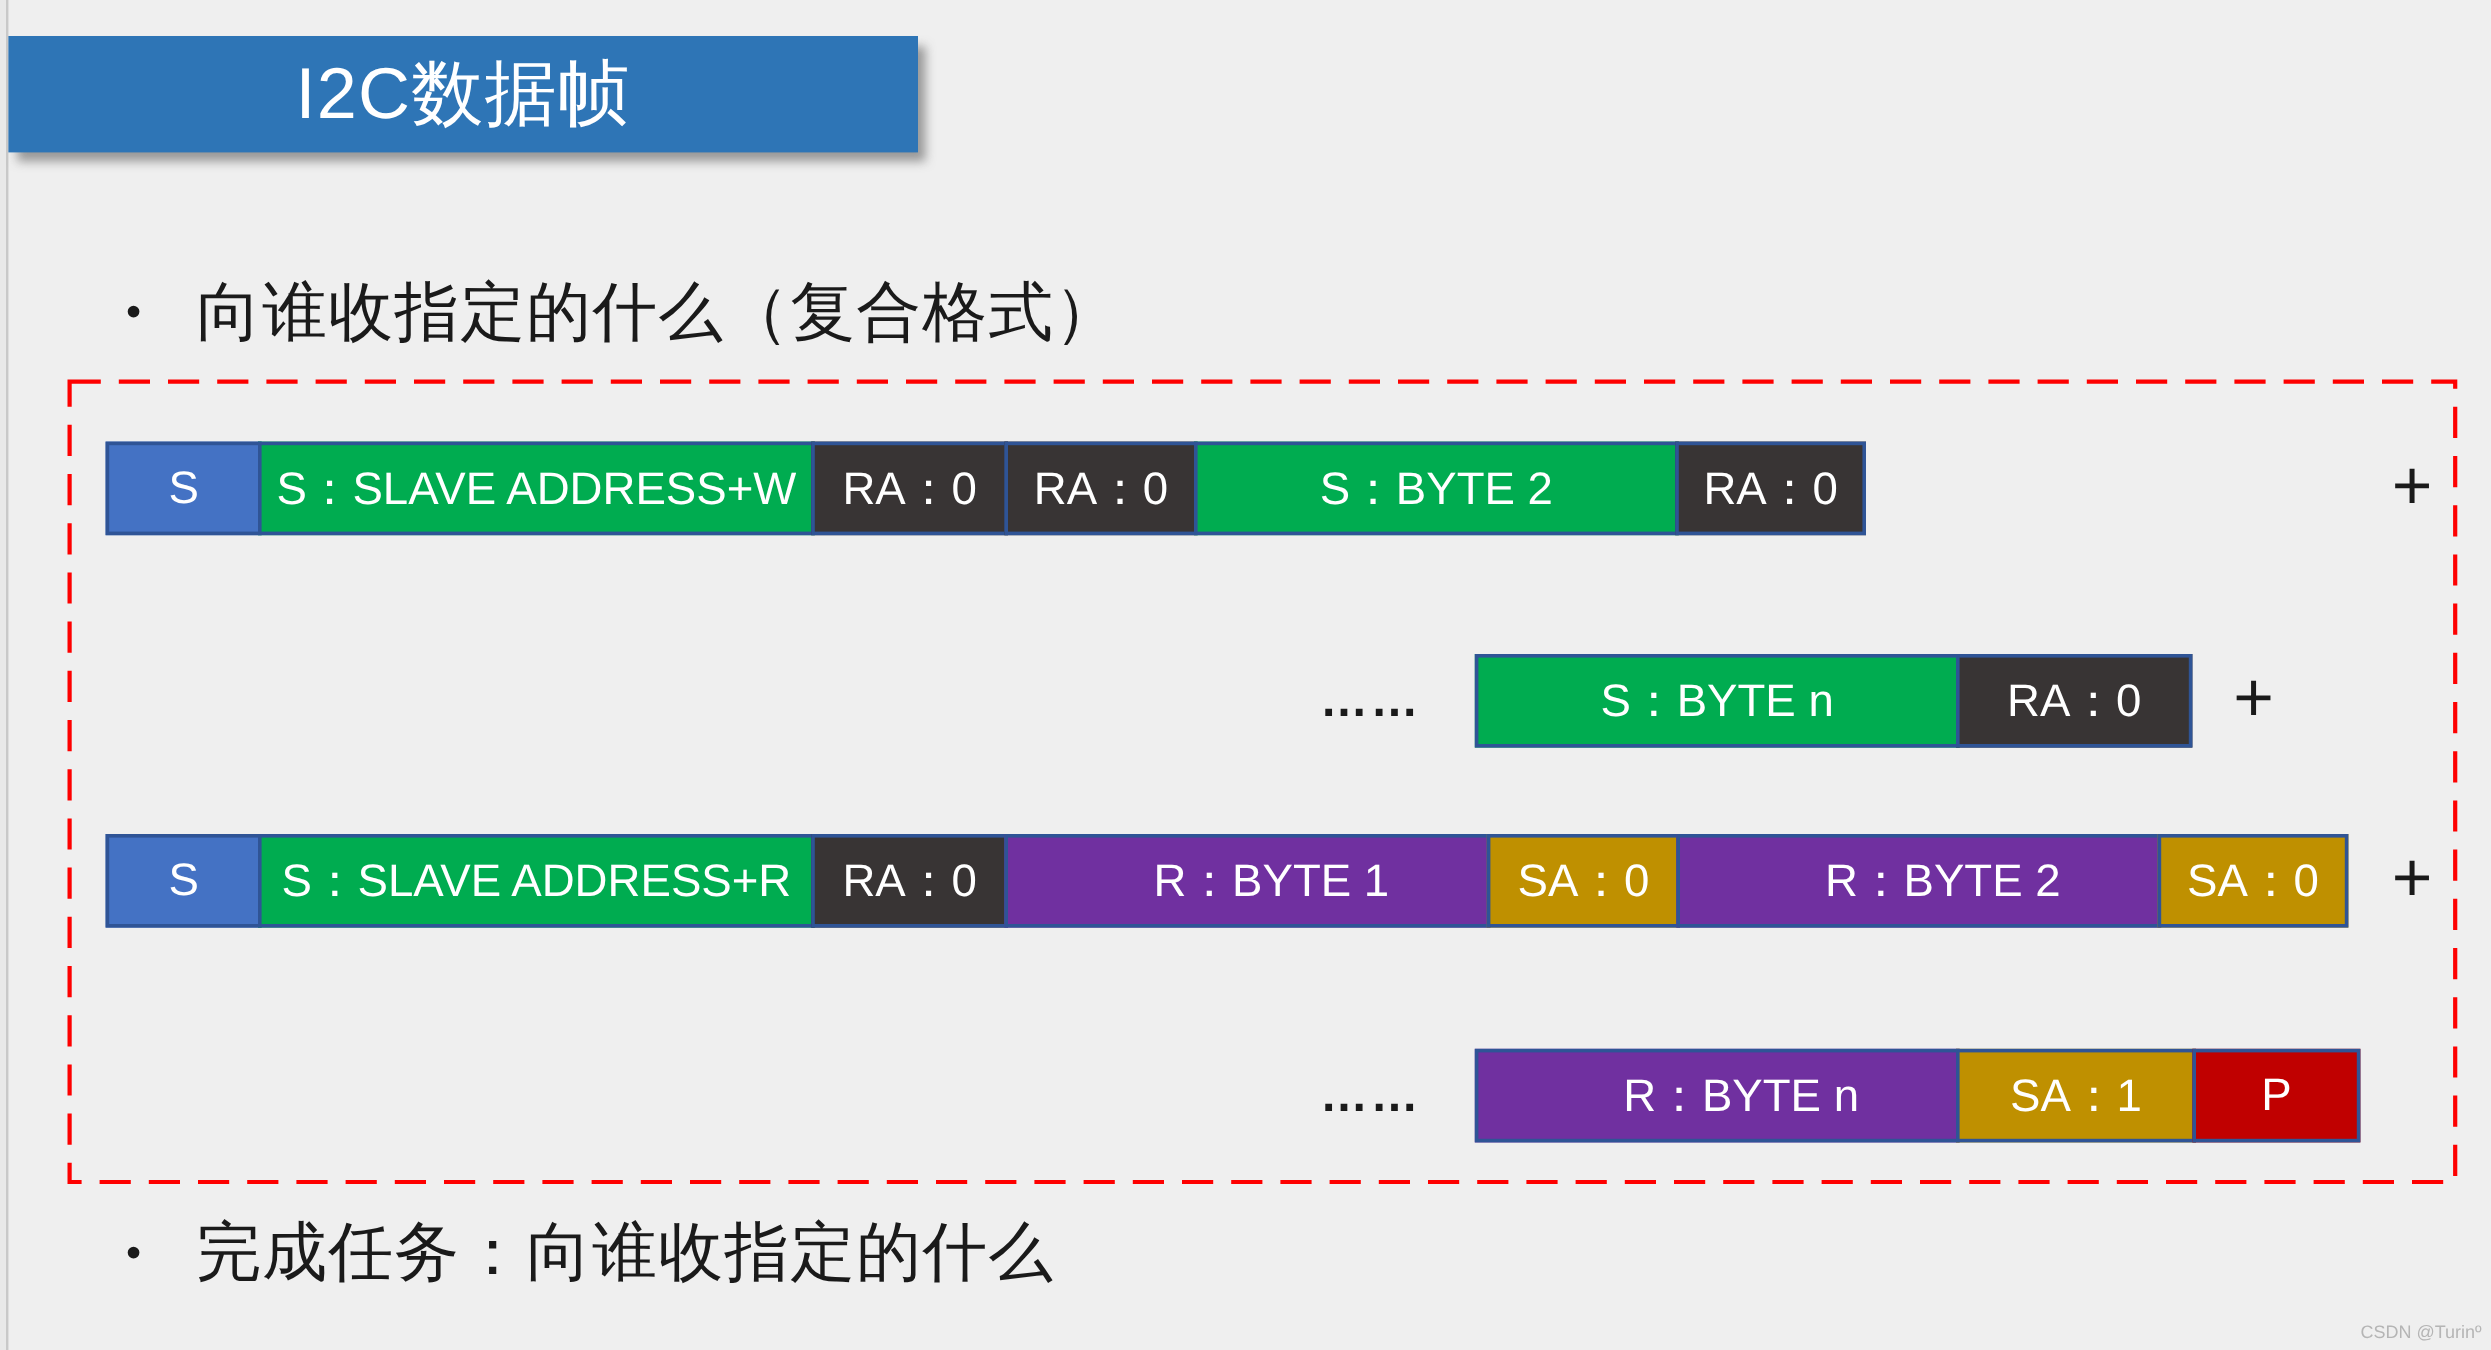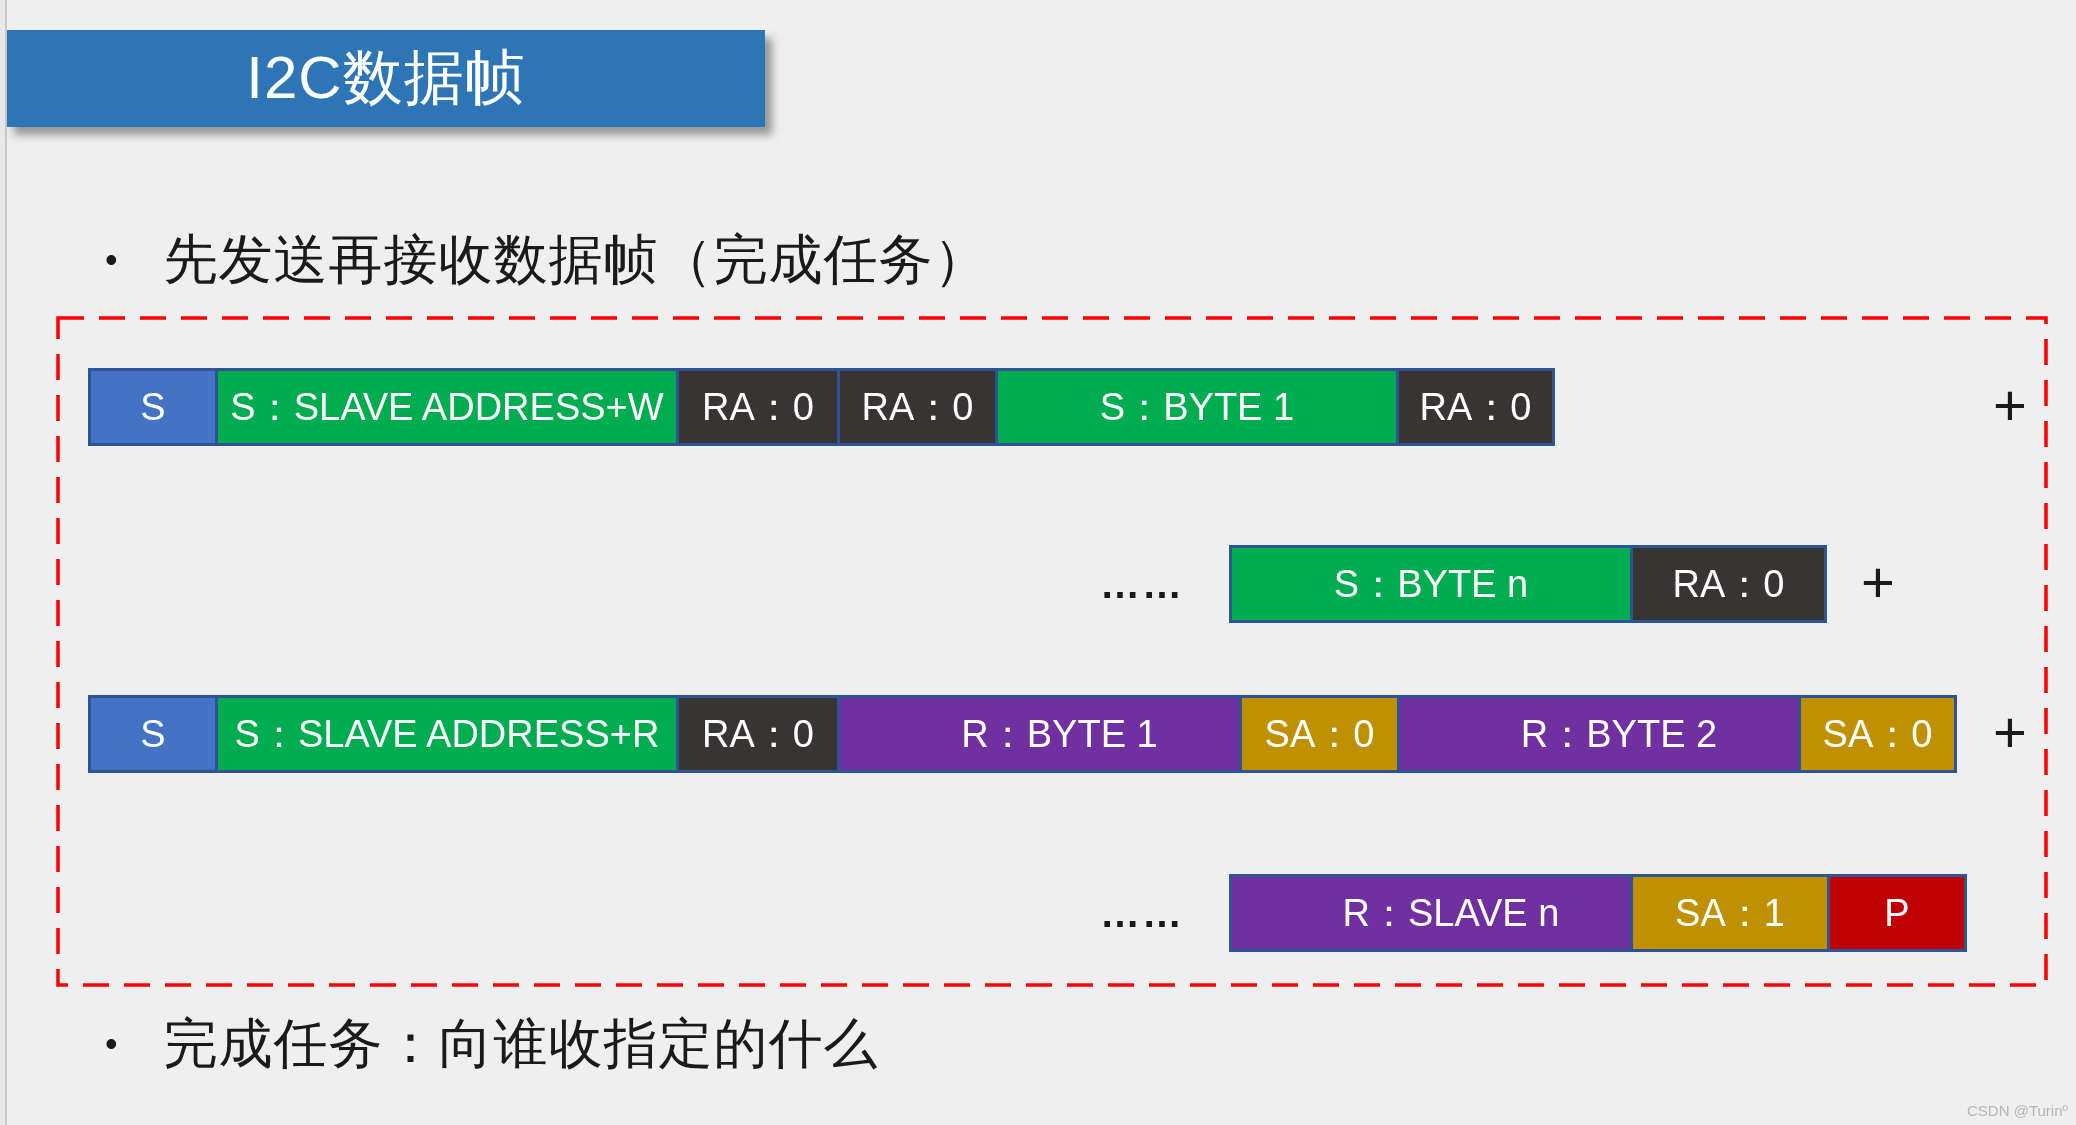--- a/index.html
+++ b/index.html
@@ -61,33 +61,33 @@
 
 <div class="left-strip"></div>
 <div class="left-line"></div>
 
 <div class="title-box">
   <span class="title-text">I2C数据帧</span>
 </div>
 
 <div class="bullet bullet1">
   <span class="marker">•</span>
-  <span class="btext">先发送再接收数据帧（完成任务）</span>
+  <span class="btext">向谁收指定的什么（复合格式）</span>
 </div>
 
 <svg class="dashed-frame" width="2076" height="1125" viewBox="0 0 2076 1125">
   <rect x="58" y="318" width="1988" height="667" fill="none" stroke="#FE0000" stroke-width="3.5" stroke-dasharray="26 15"></rect>
 </svg>
 
 <div class="frame-row" style="left:88px;top:368px;">
   <div class="cell start" style="width:130px;">S</div>
   <div class="cell send" style="width:464px;">S：SLAVE ADDRESS+W</div>
   <div class="cell rack" style="width:164px;">RA：0</div>
   <div class="cell rack" style="width:161px;">RA：0</div>
-  <div class="cell send" style="width:404px;">S：BYTE 1</div>
+  <div class="cell send" style="width:404px;">S：BYTE 2</div>
   <div class="cell rack" style="width:159px;">RA：0</div>
 </div>
 <div class="plus" style="left:1982px;top:368px;">+</div>
 
 <div class="dots" style="left:1100px;top:545px;">……</div>
 <div class="frame-row" style="left:1229px;top:545px;">
   <div class="cell send" style="width:404px;">S：BYTE n</div>
   <div class="cell rack" style="width:197px;">RA：0</div>
 </div>
 <div class="plus" style="left:1850px;top:545px;">+</div>
@@ -98,21 +98,21 @@
   <div class="cell rack" style="width:164px;">RA：0</div>
   <div class="cell recv" style="width:405px;">R：BYTE 1</div>
   <div class="cell sack" style="width:161px;">SA：0</div>
   <div class="cell recv" style="width:404px;">R：BYTE 2</div>
   <div class="cell sack" style="width:159px;">SA：0</div>
 </div>
 <div class="plus" style="left:1982px;top:695px;">+</div>
 
 <div class="dots" style="left:1100px;top:874px;">……</div>
 <div class="frame-row" style="left:1229px;top:874px;">
-  <div class="cell recv" style="width:404px;">R：SLAVE n</div>
+  <div class="cell recv" style="width:404px;">R：BYTE n</div>
   <div class="cell sack" style="width:200px;">SA：1</div>
   <div class="cell stop" style="width:140px;">P</div>
 </div>
 
 <div class="bullet bullet2">
   <span class="marker">•</span>
   <span class="btext">完成任务：向谁收指定的什么</span>
 </div>
 
 <div class="watermark">CSDN @Turinº</div>

